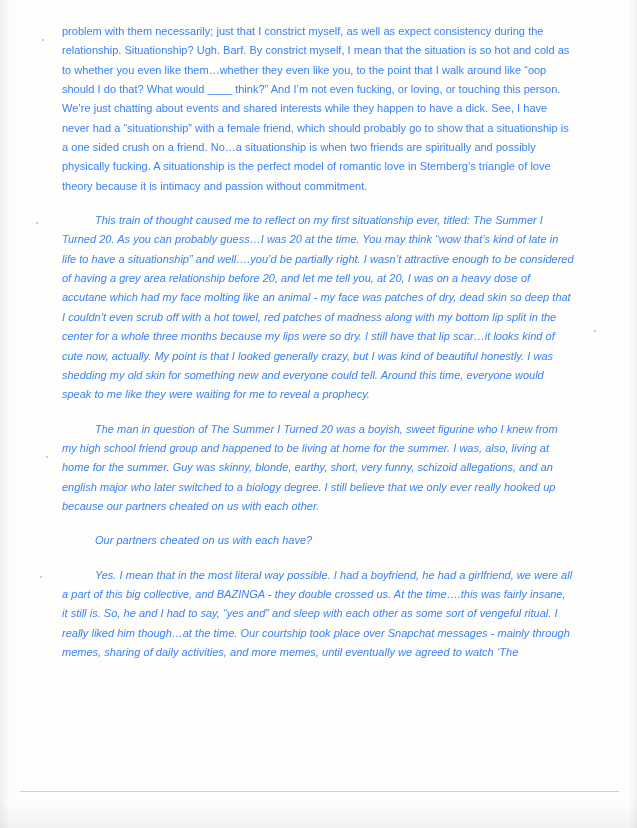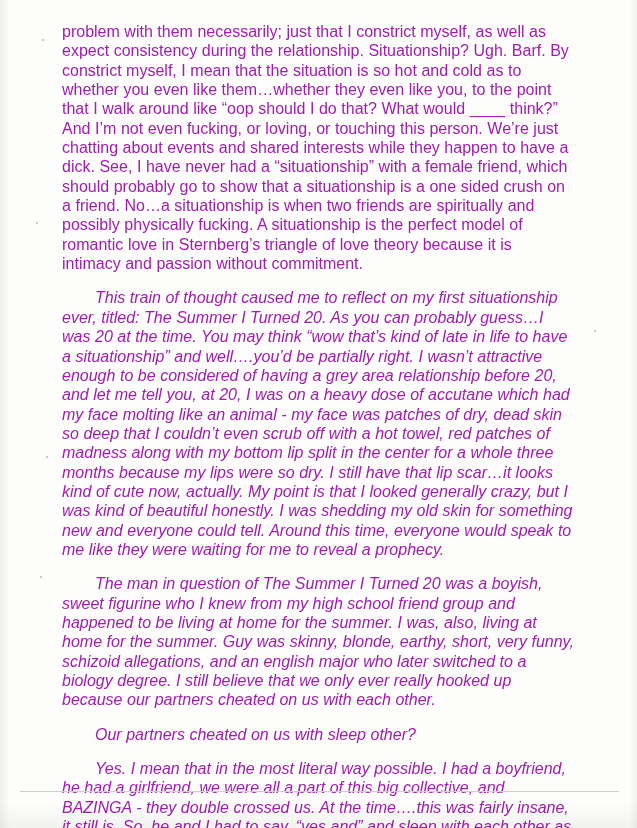--- a/index.html
+++ b/index.html
@@ -37,23 +37,23 @@
     pointer-events: none;
   }
   .doc-body {
     position: absolute;
     left: 62px;
     top: 22px;
     width: 512px;
   }
   p.para {
     margin: 0 0 15px 0;
-    font-size: 16px;
+    font-size: 11px;
     line-height: 19.35px;
-    color: #a21caf;
+    color: #3b82f6;
     text-align: left;
     letter-spacing: 0.0px;
     word-spacing: 0.1px;
   }
   p.para.indent {
     text-indent: 33px;
     font-style: italic;
   }
   p.para.italic {
     font-style: italic;
@@ -86,21 +86,21 @@
 </style>
 </head>
 <body>
 
 <div id="page">
 
   <div class="doc-body">
     <p class="para">problem with them necessarily; just that I constrict myself, as well as expect consistency during the relationship. Situationship? Ugh. Barf. By constrict myself, I mean that the situation is so hot and cold as to whether you even like them…whether they even like you, to the point that I walk around like “oop should I do that? What would ____ think?” And I’m not even fucking, or loving, or touching this person. We’re just chatting about events and shared interests while they happen to have a dick. See, I have never had a “situationship” with a female friend, which should probably go to show that a situationship is a one sided crush on a friend. No…a situationship is when two friends are spiritually and possibly physically fucking. A situationship is the perfect model of romantic love in Sternberg’s triangle of love theory because it is intimacy and passion without commitment.</p>
     <p class="para indent">This train of thought caused me to reflect on my first situationship ever, titled: The Summer I Turned 20. As you can probably guess…I was 20 at the time. You may think “wow that’s kind of late in life to have a situationship” and well….you’d be partially right. I wasn’t attractive enough to be considered of having a grey area relationship before 20, and let me tell you, at 20, I was on a heavy dose of accutane which had my face molting like an animal - my face was patches of dry, dead skin so deep that I couldn’t even scrub off with a hot towel, red patches of madness along with my bottom lip split in the center for a whole three months because my lips were so dry. I still have that lip scar…it looks kind of cute now, actually. My point is that I looked generally crazy, but I was kind of beautiful honestly. I was shedding my old skin for something new and everyone could tell. Around this time, everyone would speak to me like they were waiting for me to reveal a prophecy.</p>
     <p class="para indent">The man in question of The Summer I Turned 20 was a boyish, sweet figurine who I knew from my high school friend group and happened to be living at home for the summer. I was, also, living at home for the summer. Guy was skinny, blonde, earthy, short, very funny, schizoid allegations, and an english major who later switched to a biology degree. I still believe that we only ever really hooked up because our partners cheated on us with each other.</p>
-    <p class="para italic">Our partners cheated on us with sleep other?</p>
+    <p class="para italic">Our partners cheated on us with each have?</p>
     <p class="para indent">Yes. I mean that in the most literal way possible. I had a boyfriend, he had a girlfriend, we were all a part of this big collective, and BAZINGA - they double crossed us. At the time….this was fairly insane, it still is. So, he and I had to say, “yes and” and sleep with each other as some sort of vengeful ritual. I really liked him though…at the time. Our courtship took place over Snapchat messages - mainly through memes, sharing of daily activities, and more memes, until eventually we agreed to watch ‘The</p>
   </div>
 
   <div class="speck" style="left:42px; top:39px; width:2px; height:2px;"></div>
   <div class="speck" style="left:36px; top:222px; width:2px; height:2px;"></div>
   <div class="speck" style="left:46px; top:456px; width:2px; height:2px;"></div>
   <div class="speck" style="left:40px; top:576px; width:2px; height:2px;"></div>
   <div class="speck" style="left:594px; top:330px; width:2px; height:2px;"></div>
 
   <div class="footer-rule"></div>

